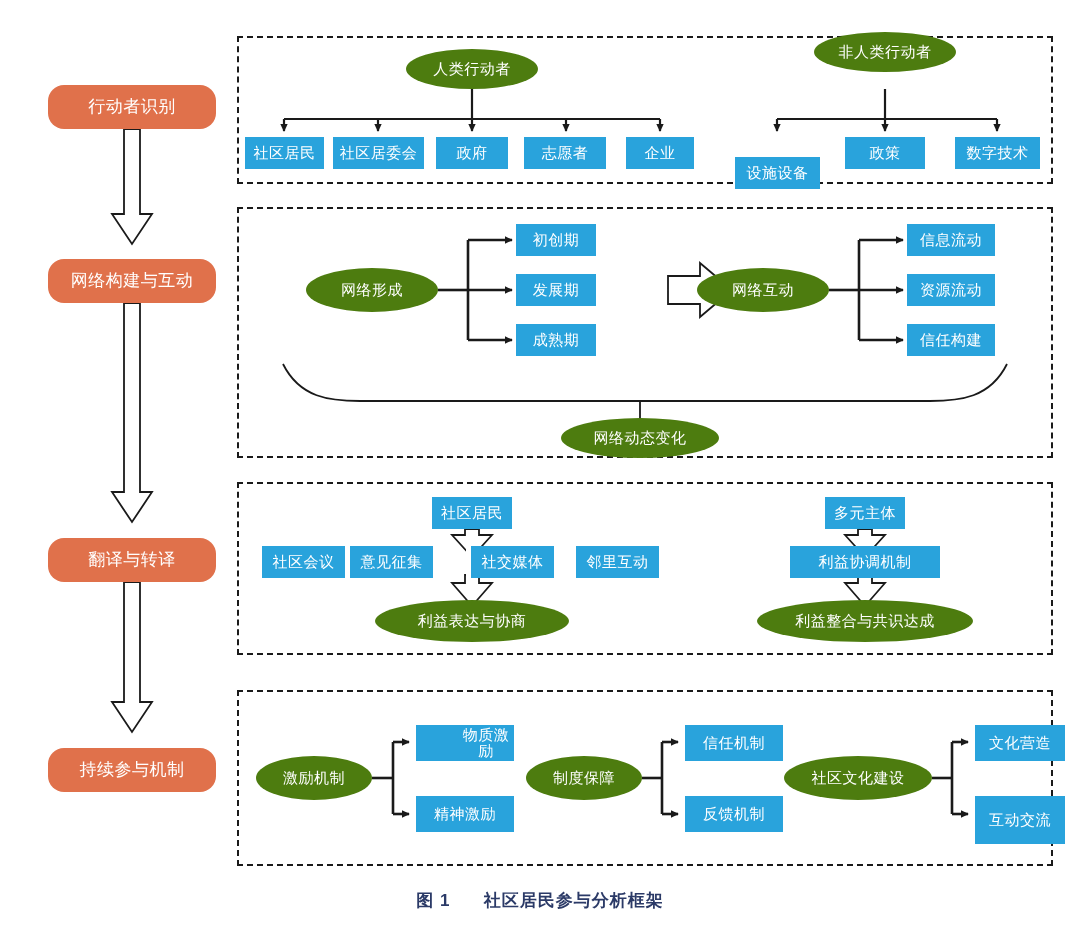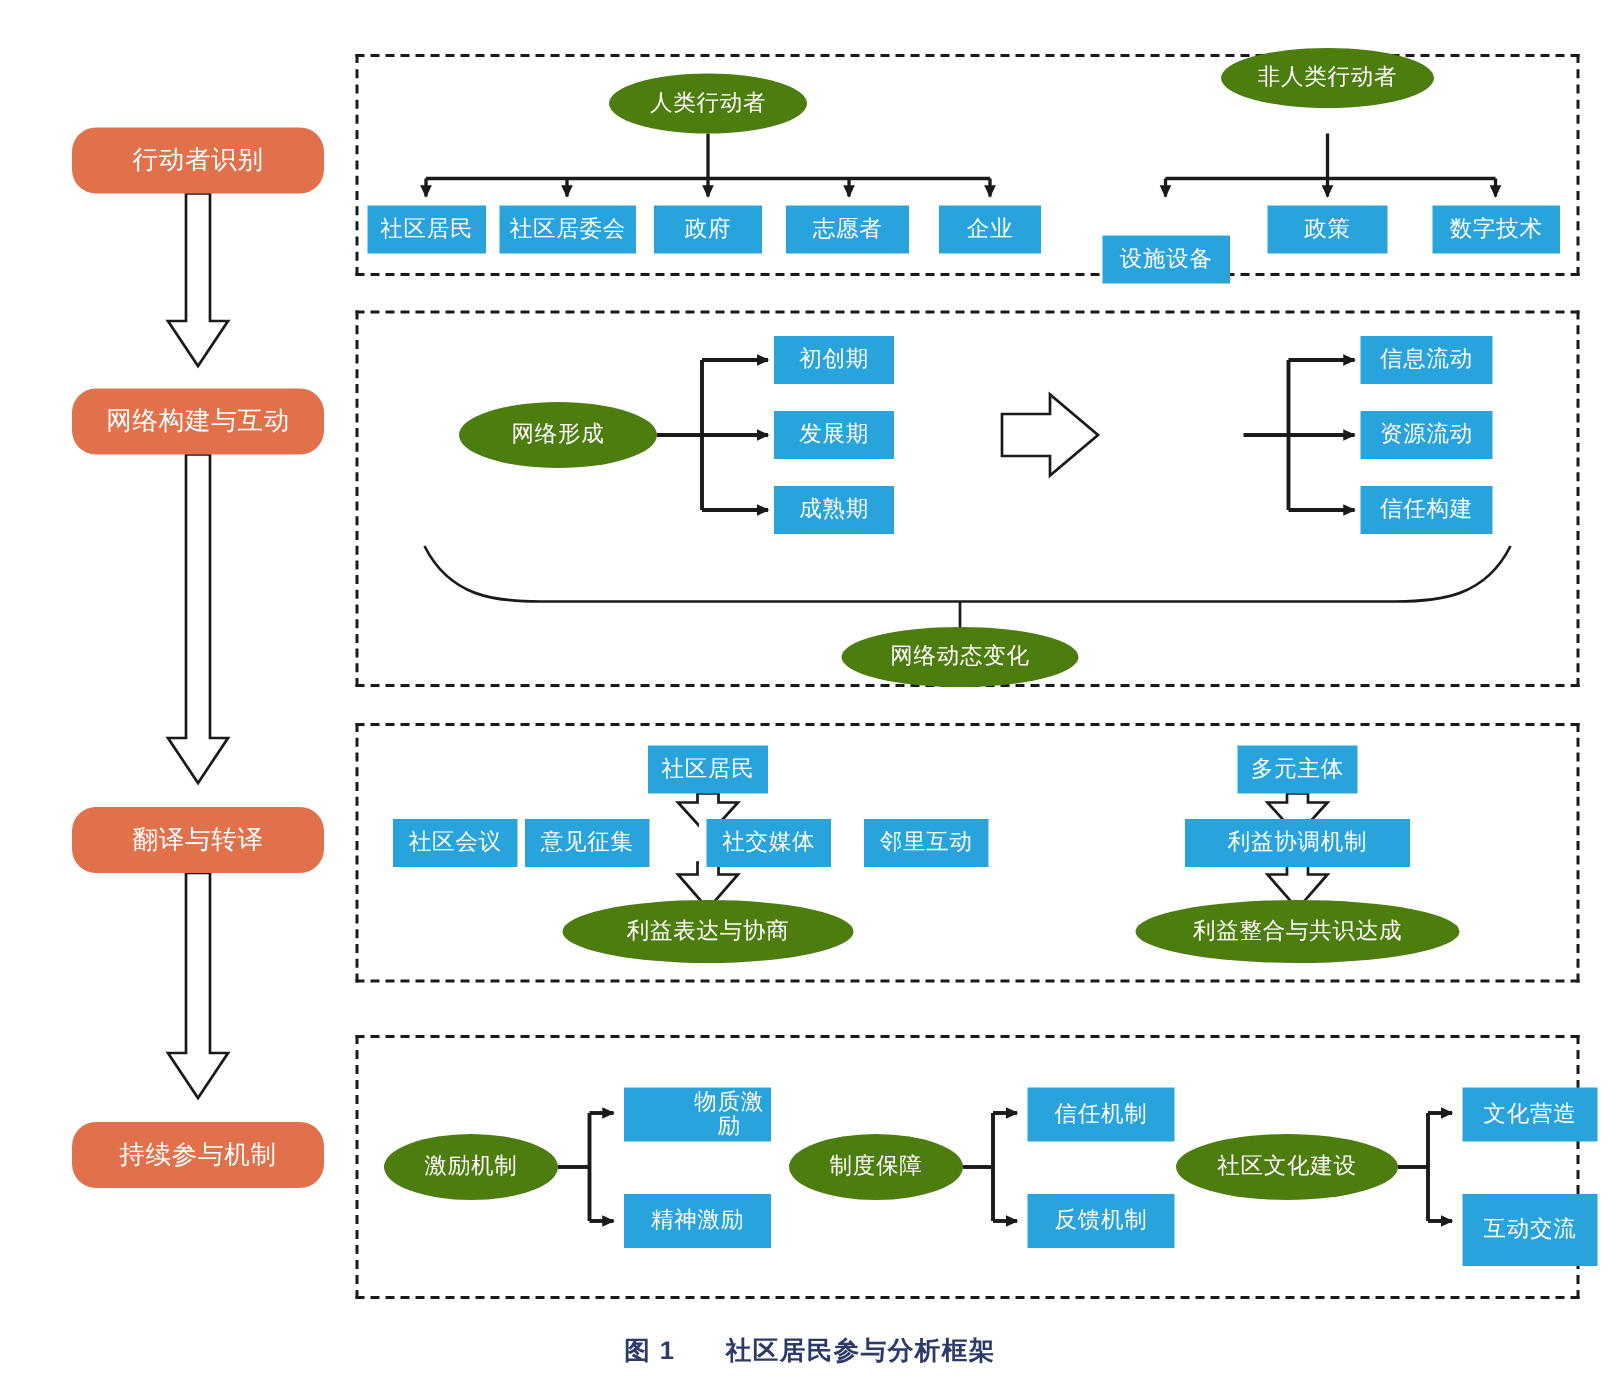--- a/index.html
+++ b/index.html
@@ -182,20 +182,21 @@
 
   <div class="node bluebox" style="left:735px; top:137px; width:85px; height:32px;margin-top:20px;">设施设备</div>
   <div class="node bluebox" style="left:845px; top:137px; width:80px; height:32px;">政策</div>
   <div class="node bluebox" style="left:955px; top:137px; width:85px; height:32px;">数字技术</div>
 
   <div class="node greenell" style="left:306px; top:268px; width:132px; height:44px;">网络形成</div>
   <div class="node bluebox" style="left:516px; top:224px; width:80px; height:32px;">初创期</div>
   <div class="node bluebox" style="left:516px; top:274px; width:80px; height:32px;">发展期</div>
   <div class="node bluebox" style="left:516px; top:324px; width:80px; height:32px;">成熟期</div>
 
+  <div class="node greenell" style="left:697px; top:268px; width:132px; height:44px;">网络互动</div>
   <div class="node bluebox" style="left:907px; top:224px; width:88px; height:32px;">信息流动</div>
   <div class="node bluebox" style="left:907px; top:274px; width:88px; height:32px;">资源流动</div>
   <div class="node bluebox" style="left:907px; top:324px; width:88px; height:32px;">信任构建</div>
 
   <div class="node greenell" style="left:561px; top:418px; width:158px; height:40px;">网络动态变化</div>
 
   <div class="node bluebox" style="left:432px; top:497px; width:80px; height:32px;">社区居民</div>
   <div class="node bluebox" style="left:262px; top:546px; width:83px; height:32px;">社区会议</div>
   <div class="node bluebox" style="left:350px; top:546px; width:83px; height:32px;">意见征集</div>
   <div class="node bluebox" style="left:471px; top:546px; width:83px; height:32px;">社交媒体</div>

